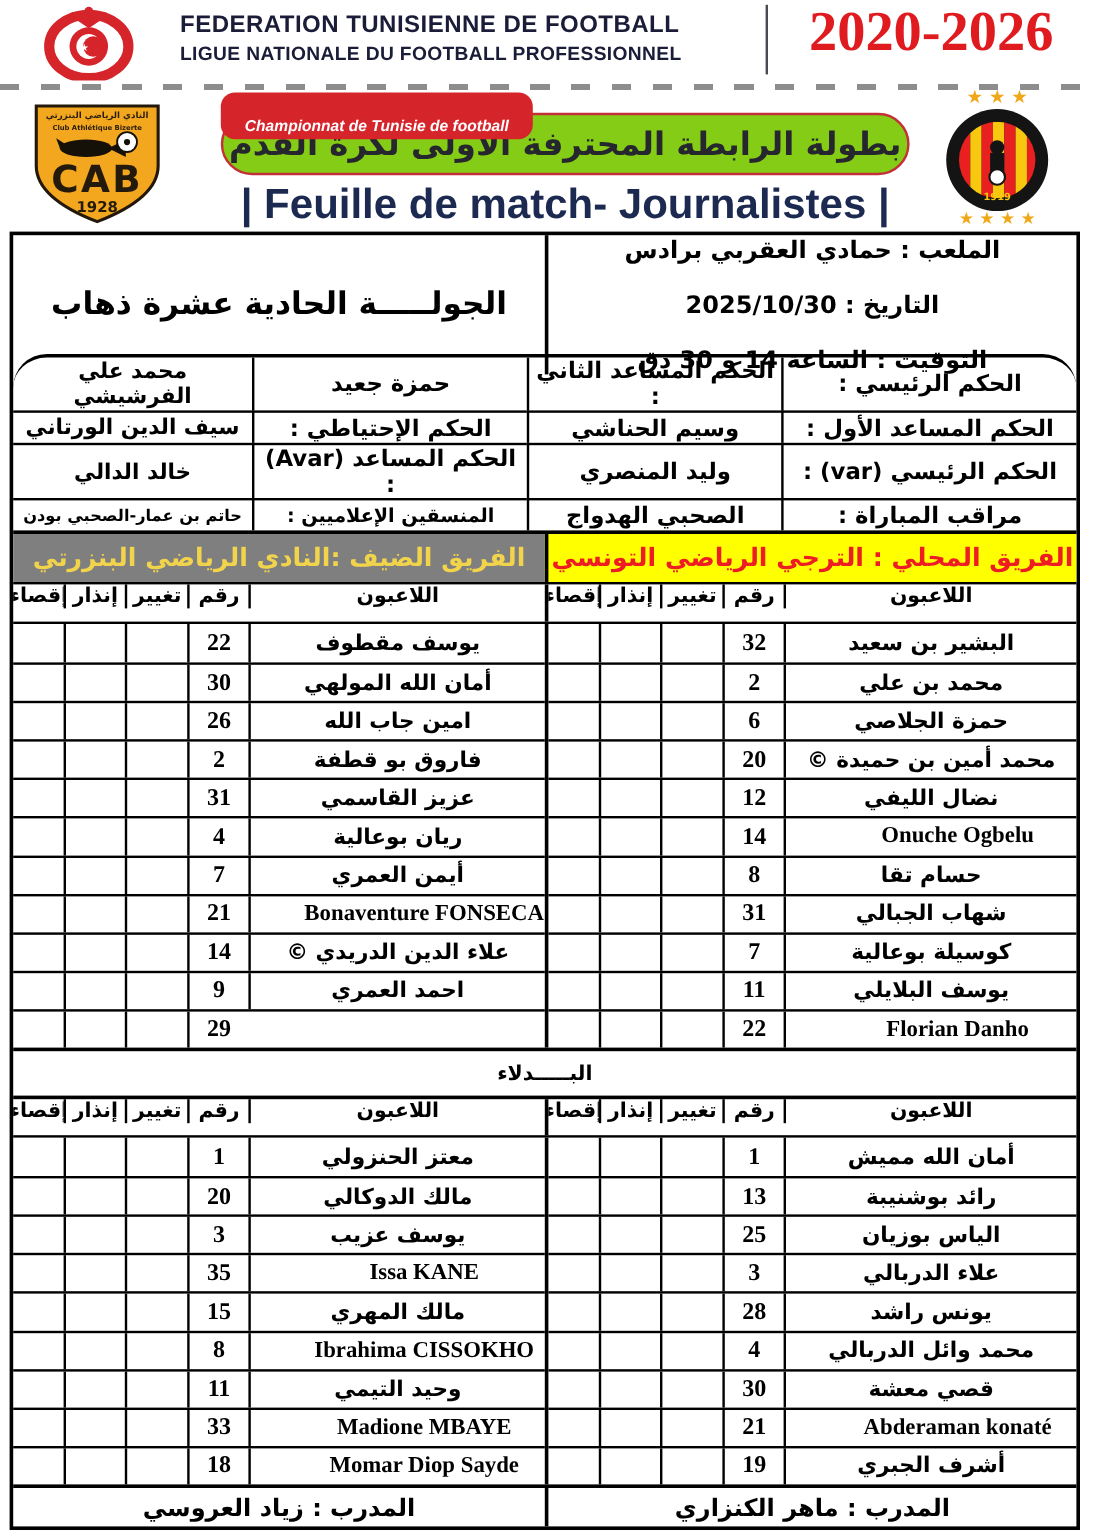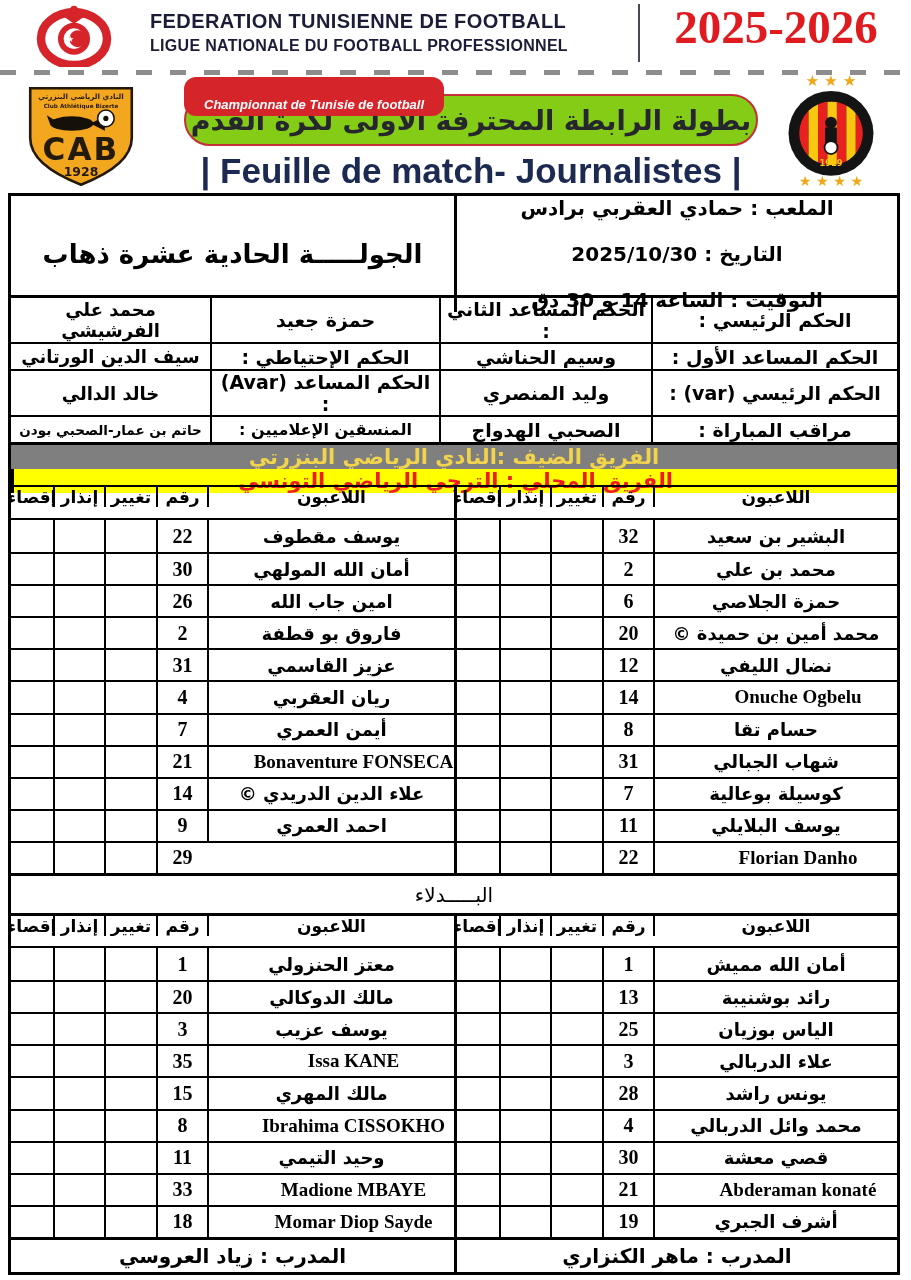--- a/index.html
+++ b/index.html
@@ -39,52 +39,52 @@
                grid-template-rows:99px 147px 43px 33px 355px 40px 33px 291px 1fr;}
   .bt3{border-top:3px solid #000;}
   .bt2{border-top:2px solid #000;}
 
   .sec-info{display:grid;grid-template-columns:1fr 1fr;}
   .round-cell{display:flex;align-items:center;justify-content:center;
               font-size:26px;font-weight:bold;direction:rtl;}
   .minfo{border-left:3px solid #000;display:flex;flex-direction:column;justify-content:center;
          gap:22px;direction:rtl;text-align:center;font-weight:bold;font-size:20px;}
 
-  .off{display:grid;grid-template-columns:199px 229px 212px 1fr;grid-auto-rows:1fr;}
+  .off{display:grid;grid-template-columns:199px 229px 212px 1fr;grid-auto-rows:1fr;border-radius:28px;}
   .ocell{display:flex;align-items:center;justify-content:center;font-weight:bold;
          font-size:18px;direction:rtl;border-left:2px solid #000;border-top:2px solid #000;
          padding:0 2px;text-align:center;}
   .off .ocell:nth-child(4n+1){border-left:none;}
   .off .ocell:nth-child(-n+4){border-top:none;}
   .o-lab{font-size:19px;}
   .o-sm{font-size:13.5px;}
   .o-sm2{font-size:16px;}
 
-  .thead{display:grid;grid-template-columns:1fr;}
+  .thead{display:grid;grid-template-columns:1fr 1fr;}
   .thead>div{display:flex;align-items:center;justify-content:center;
              font-size:21px;font-weight:bold;direction:rtl;}
   .away-h{background:#7f7f7f;color:#f2d44c;}
   .home-h{background:#ffff00;color:#ee1c23;border-left:3px solid #000;}
 
   .split{display:grid;grid-template-columns:1fr 1fr;}
   .half.right{border-left:3px solid #000;}
   .prow{display:grid;grid-template-columns:42px 51px 52px 51px 1fr;}
   .prow>div{border-left:2px solid #000;display:flex;align-items:center;justify-content:center;
             overflow:hidden;}
   .prow>div:first-child{border-left:none;}
   .hcell{font-weight:bold;font-size:17px;direction:rtl;}
   .rows-grid{display:grid;grid-auto-rows:1fr;height:100%;}
   .rows-grid .prow{border-top:2px solid #000;}
   .rows-grid .prow:first-child{border-top:none;}
   .c-num{font-family:"Liberation Serif",serif;font-weight:bold;font-size:20px;}
   .c-name{font-weight:bold;font-size:18px;direction:rtl;}
   .c-name.latin{font-family:"Liberation Serif",serif;direction:ltr;font-size:19px;padding-left:44px;}
 
   .subs-title{display:flex;align-items:center;justify-content:center;
-              font-size:20px;font-weight:normal;direction:rtl;}
+              font-size:17px;font-weight:bold;direction:rtl;}
 
   .coach{display:grid;grid-template-columns:1fr 1fr;}
   .coach>div{display:flex;align-items:center;justify-content:center;
              font-size:20px;font-weight:bold;direction:rtl;}
   .coach .home-c{border-left:3px solid #000;}
 </style>
 </head>
 <body>
 
 <div class="topbar">
@@ -95,21 +95,21 @@
     <circle cx="60" cy="40" r="17" fill="#d6242b"></circle>
     <circle cx="60" cy="40" r="11" fill="#ffffff"></circle>
     <circle cx="64" cy="40" r="9" fill="#d6242b"></circle>
     <text x="56" y="44" font-size="9" fill="#ffffff" text-anchor="middle">★</text>
   </svg>
   <div class="fed-block">
     <div class="fed-l1">FEDERATION TUNISIENNE DE FOOTBALL</div>
     <div class="fed-l2">LIGUE NATIONALE DU FOOTBALL PROFESSIONNEL</div>
   </div>
   <div class="vline"></div>
-  <div class="season">2025-2026</div>
+  <div class="season">2020-2026</div>
 </div>
 <div class="dashes"></div>
 
 <svg class="cab-logo" viewBox="0 0 110 100">
   <path d="M6,4 H104 V52 Q104 78 55 97 Q6 78 6 52 Z" fill="#f3a71f" stroke="#23180a" stroke-width="2.5"></path>
   <text x="55" y="14" font-size="7" fill="#2a1d0e" text-anchor="middle" font-weight="bold">النادي الرياضي البنزرتي</text>
   <text x="55" y="23" font-size="5.5" fill="#2a1d0e" text-anchor="middle" font-weight="bold">Club Athlétique Bizerte</text>
   <ellipse cx="46" cy="38" rx="21" ry="7" fill="#151008"></ellipse>
   <polygon points="64,38 78,31 78,45" fill="#151008"></polygon>
   <polygon points="30,35 22,30 25,38" fill="#151008"></polygon>
@@ -244,21 +244,21 @@
     <div></div>
     <div></div>
     <div class="c-num">31</div>
     <div class="c-name">عزيز القاسمي</div>
   </div>
           <div class="prow">
     <div></div>
     <div></div>
     <div></div>
     <div class="c-num">4</div>
-    <div class="c-name">ريان العقربي</div>
+    <div class="c-name">ريان بوعالية</div>
   </div>
           <div class="prow">
     <div></div>
     <div></div>
     <div></div>
     <div class="c-num">7</div>
     <div class="c-name">أيمن العمري</div>
   </div>
           <div class="prow">
     <div></div>

